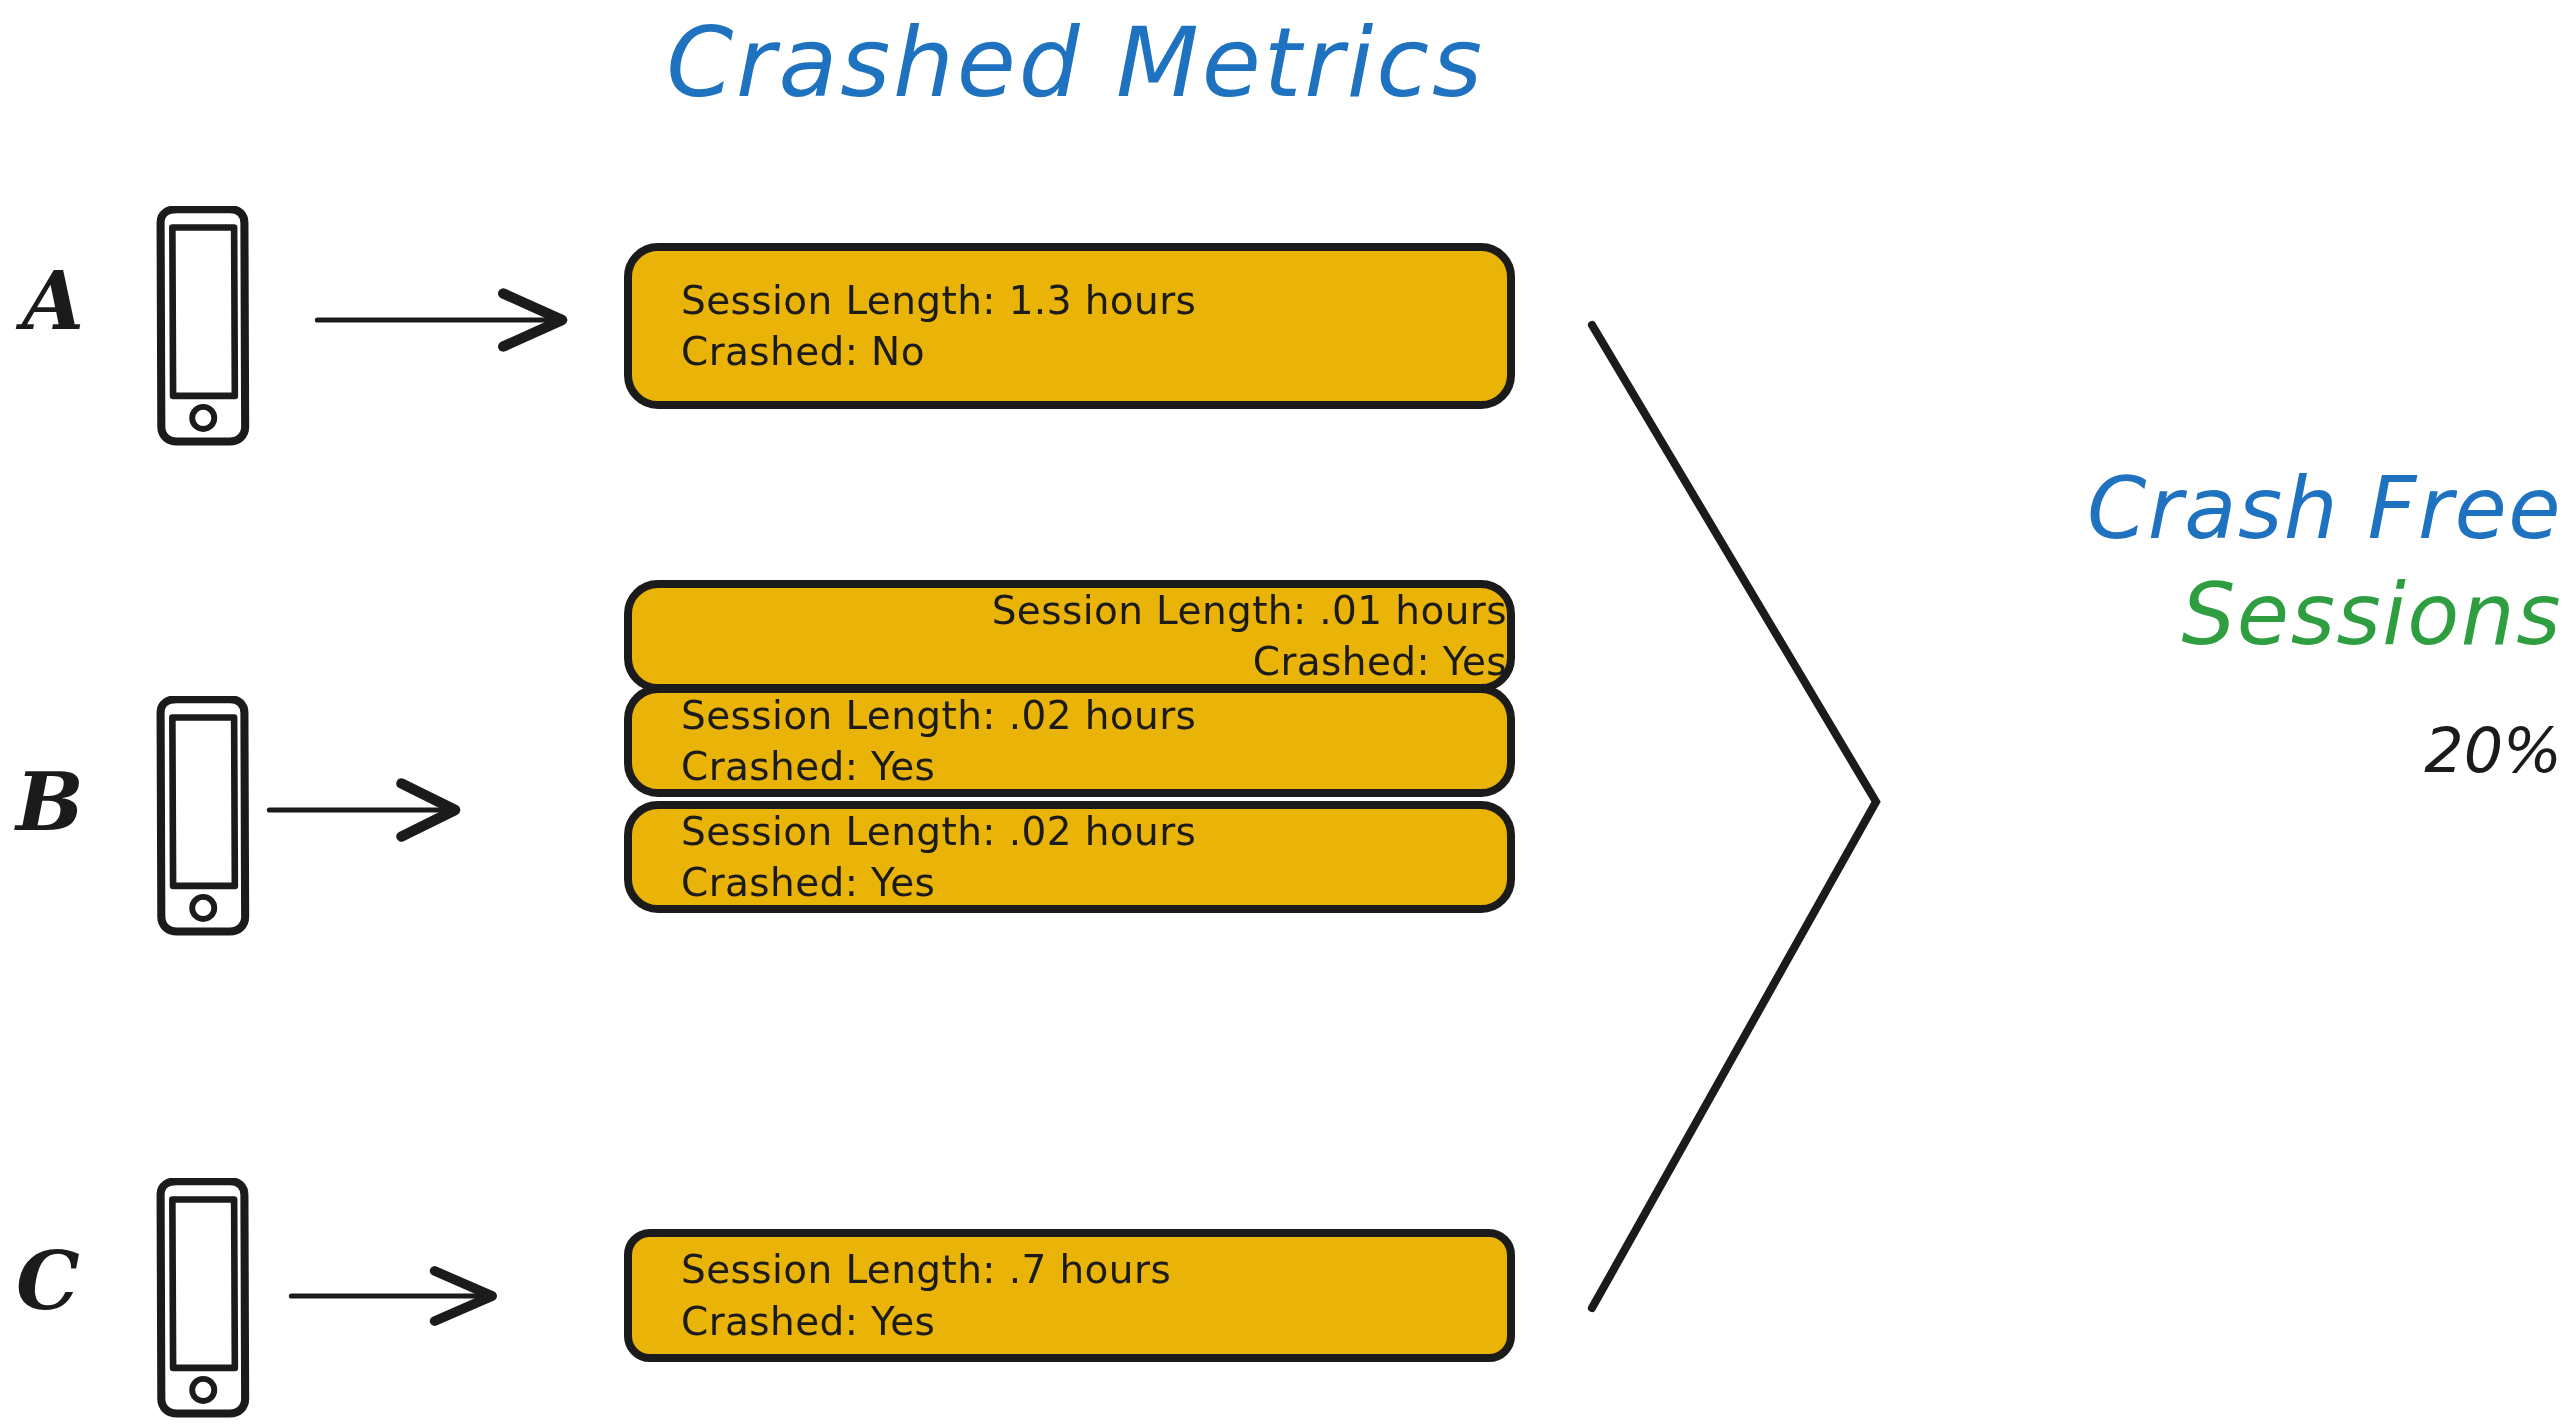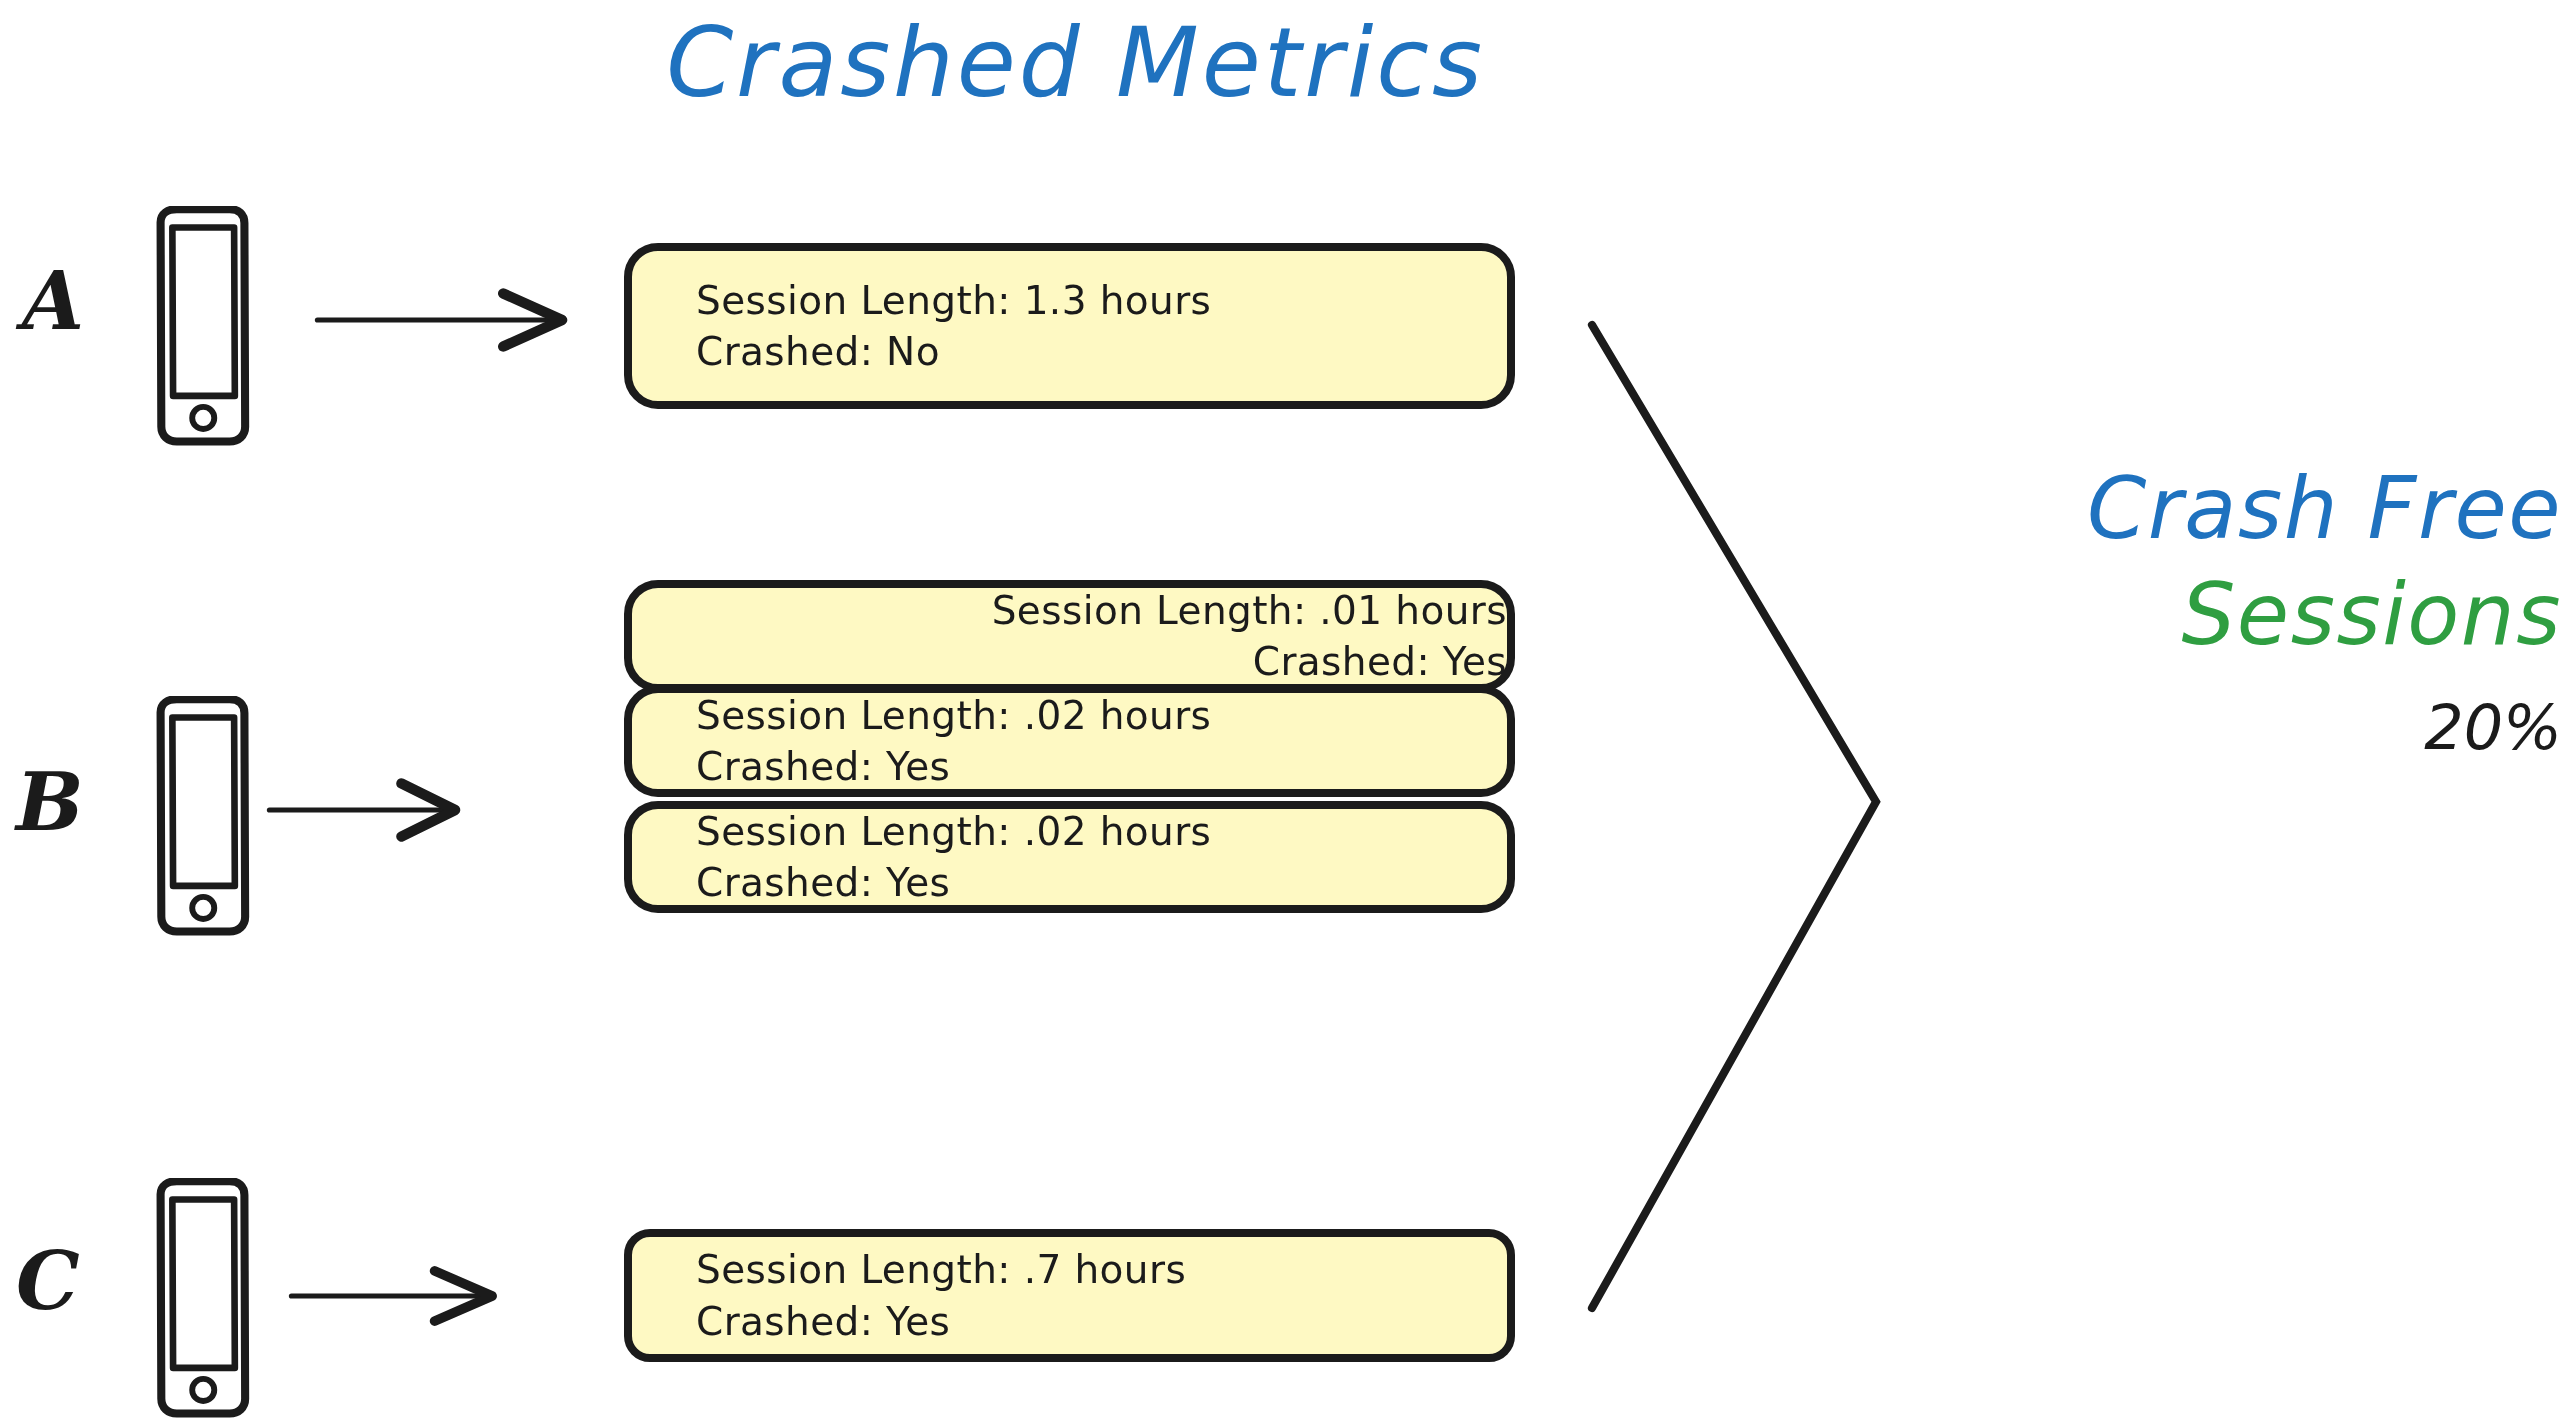--- a/index.html
+++ b/index.html
@@ -56,25 +56,25 @@
   .arrow {
     position: absolute;
   }
 
   
   .card {
     position: absolute;
     box-sizing: border-box;
     border: 8px solid #1b1b1b;
     border-radius: 34px;
-    background: #fef9c3;
+    background: #eab308;
     display: flex;
     flex-direction: column;
     justify-content: center;
-    padding-left: 64px;
+    padding-left: 49px;
   }
   .card-line {
     font-family: "DejaVu Sans", sans-serif;
     font-size: 39px;
     font-weight: 400;
     color: #1b1b1b;
     line-height: 1.32;
     letter-spacing: 0.4px;
     white-space: nowrap;
   }
@@ -105,21 +105,21 @@
   }
   .summary-l1 { color: #1f72bf; }
   .summary-l2 { color: #2f9e41; }
   .summary-value {
     font-family: "DejaVu Sans", sans-serif;
     font-size: 62px;
     font-weight: 400;
     font-style: italic;
     color: #1b1b1b;
     line-height: 1;
-    margin-top: 28px;
+    margin-top: 51px;
     white-space: nowrap;
   }
 </style>
 </head>
 <body>
 
 <div id="canvas">
 
   <div class="title">Crashed Metrics</div>
 

